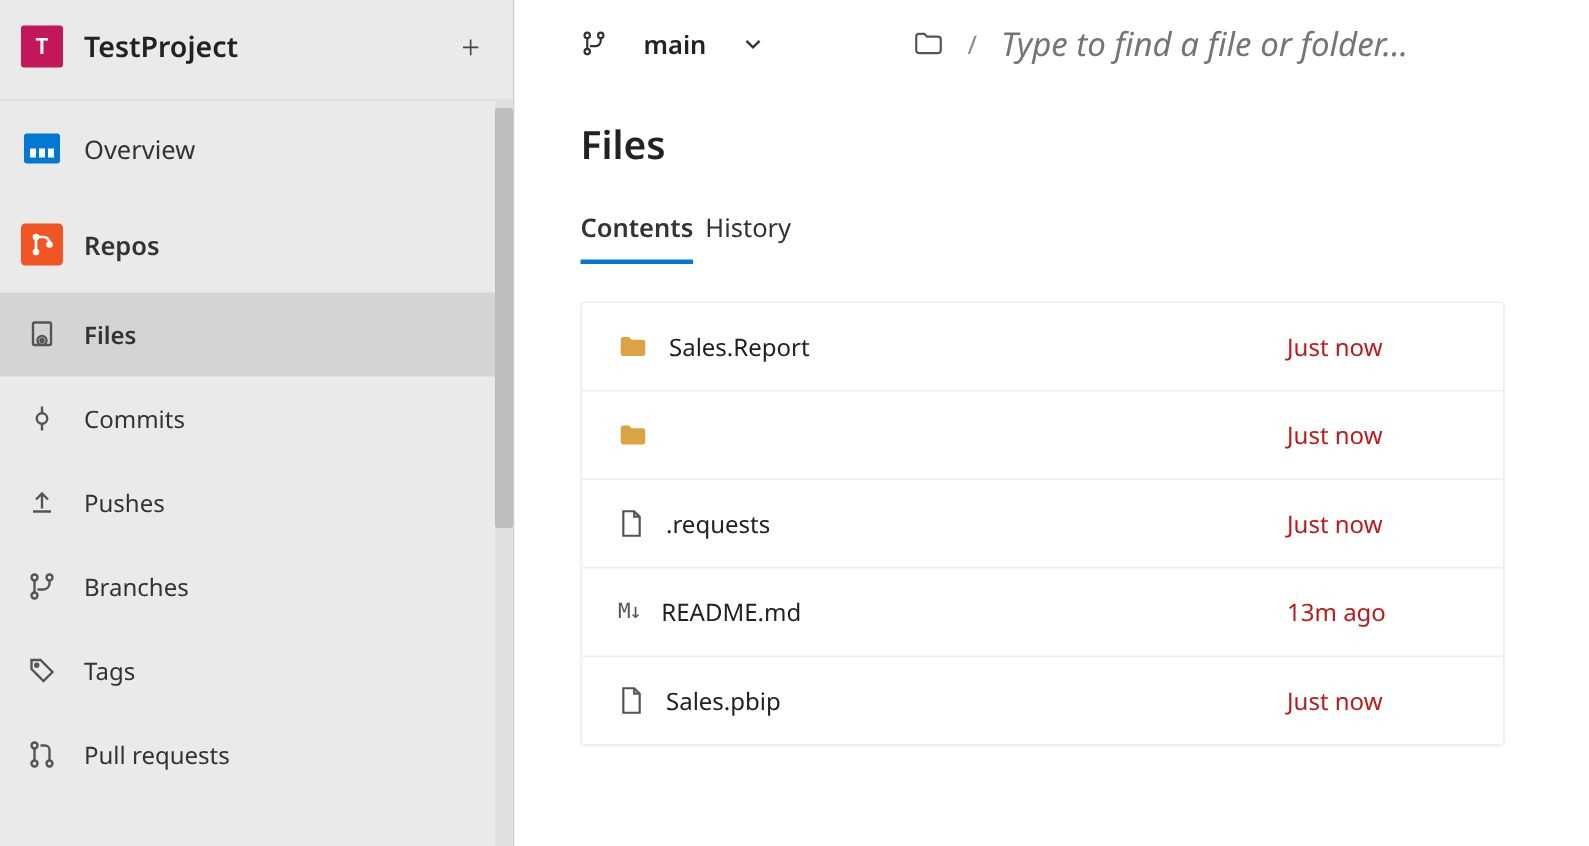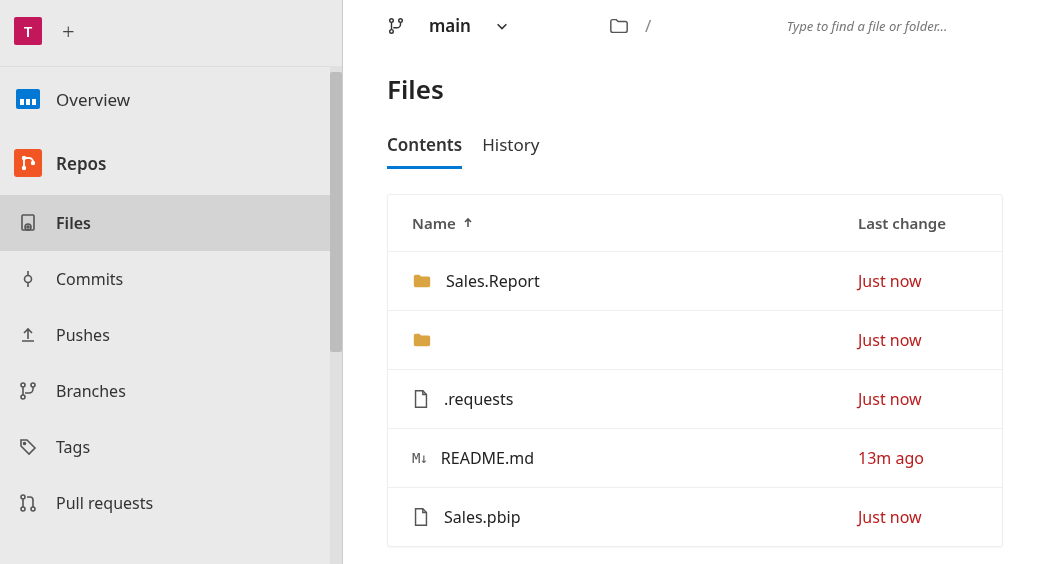--- a/index.html
+++ b/index.html
@@ -19,23 +19,23 @@
     .nav-item.sub { padding: 14px 14px 14px 14px; font-size: 16px; }
     .nav-item.sub .icon-wrap { width: 28px; height: 28px; }
     .scrollbar { position: absolute; right: 0; top: 66px; bottom: 0; width: 12px; background: #e0e0e0; }
     .scrollbar-thumb { width: 12px; height: 280px; background: #bdbdbd; border-radius: 2px; margin-top: 6px; }
     .divider-v { width: 1px; background: #ccc; }
     .main { flex: 1; padding: 14px 0 0 44px; overflow: hidden; background: #fff; }
     .branch-row { display: flex; align-items: center; gap: 10px; font-size: 17px; color: #555; }
     .branch-sel { display: flex; align-items: center; gap: 24px; font-weight: 600; color: #222; cursor: pointer; }
     .folder-ico { margin-left: 90px; color: #555; }
     .slash { color: #888; margin: 0 6px; }
-    .path-input { border: none; outline: none; font-size: 13px; color: #888; width: 280px; font-style: italic; text-align: right; }
+    .path-input { border: none; outline: none; font-size: 22px; color: #888; width: 280px; font-style: italic; }
     .page-title { font-size: 26px; font-weight: 600; margin-top: 34px; color: #222; }
-    .tabs { display: flex; gap: 20px; margin-top: 26px; border-bottom: 1px solid transparent; }
+    .tabs { display: flex; gap: 8px; margin-top: 26px; border-bottom: 1px solid transparent; }
     .tab { font-size: 17px; padding-bottom: 10px; cursor: pointer; color: #333; }
     .tab.active { font-weight: 600; border-bottom: 3px solid #0078d4; }
     .file-table { margin-top: 24px; border: 1px solid #eee; border-radius: 3px; width: 616px; background: #fff; box-shadow: 0 1px 2px rgba(0,0,0,0.04); }
     .ft-header { display: flex; padding: 18px 24px; font-size: 15px; color: #555; font-weight: 600; border-bottom: 1px solid #eee; }
     .col-name { flex: 1; display: flex; align-items: center; gap: 6px; }
     .col-change { width: 120px; text-align: left; }
     .ft-row { display: flex; padding: 18px 24px; align-items: center; font-size: 16px; color: #222; border-bottom: 1px solid #eee; cursor: pointer; }
     .ft-row:last-child { border-bottom: none; align-items: flex-end; }
     .fname { flex: 1; display: flex; align-items: center; gap: 14px; }
     .fchange { width: 120px; color: #b91c1c; }
@@ -44,20 +44,21 @@
     .icon-boards { width: 24px; height: 20px; background: #009688; border-radius: 2px; position: relative; }
     .icon-boards::after { content: ""; position: absolute; right: -3px; bottom: -3px; width: 11px; height: 11px; background: #2e7d32; border-radius: 50%; border: 2px solid #eaeaea; }
   </style>
 </head>
 <body>
 
 <div class="layout">
   <aside class="sidebar">
     <div class="project-header">
       <div class="project-badge">T</div>
+      <div class="project-title">TestProject</div>
       <div class="plus-btn">+</div>
     </div>
     <ul class="nav-list">
       <li class="nav-item">
         <span class="icon-wrap">
             <span class="icon-overview"></span>
           </span>
         <span>Overview</span>
       </li>
       <li class="nav-item active-parent">
@@ -159,29 +160,20 @@
     </div>
 
     <h1 class="page-title">Files</h1>
 
     <div class="tabs">
       <div class="tab active">Contents</div>
       <div class="tab">History</div>
     </div>
 
     <div class="file-table">
-      <div class="ft-header">
-        <div class="col-name">
-          <span>Name</span>
-          <svg width="12" height="12" viewBox="0 0 12 12" stroke="#555" stroke-width="1.6" fill="none">
-              <path d="M6 10V2M3 5l3-3 3 3"></path>
-            </svg>
-        </div>
-        <div class="col-change">Last change</div>
-      </div>
 
       <div class="ft-row">
         <div class="fname">
           <svg width="20" height="18" viewBox="0 0 22 18" fill="#d9a441">
               <path d="M2 4a2 2 0 012-2h4l2 2h8a2 2 0 012 2v8a2 2 0 01-2 2H4a2 2 0 01-2-2V4z"></path>
             </svg>
           <span>Sales.Report</span>
         </div>
         <div class="fchange">Just now</div>
       </div>

